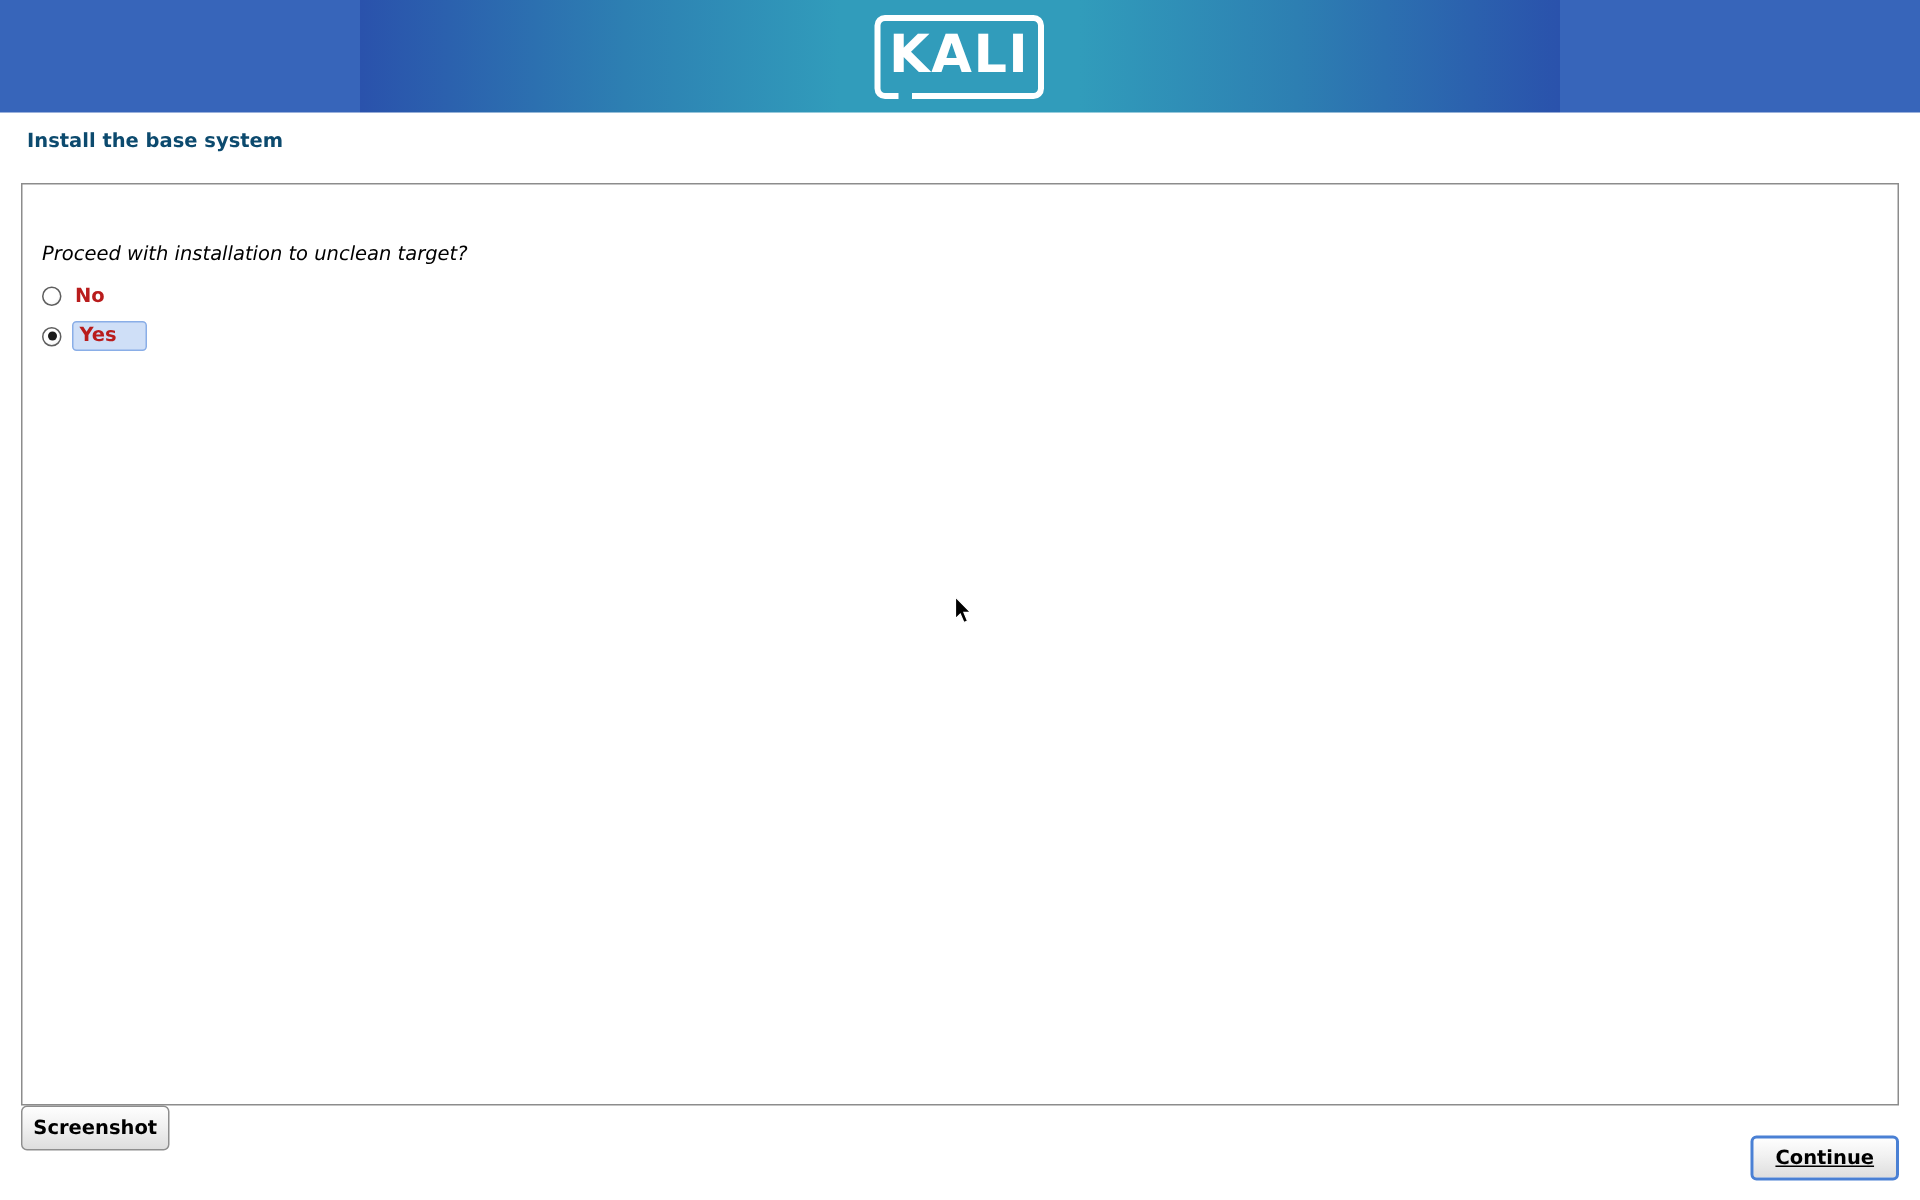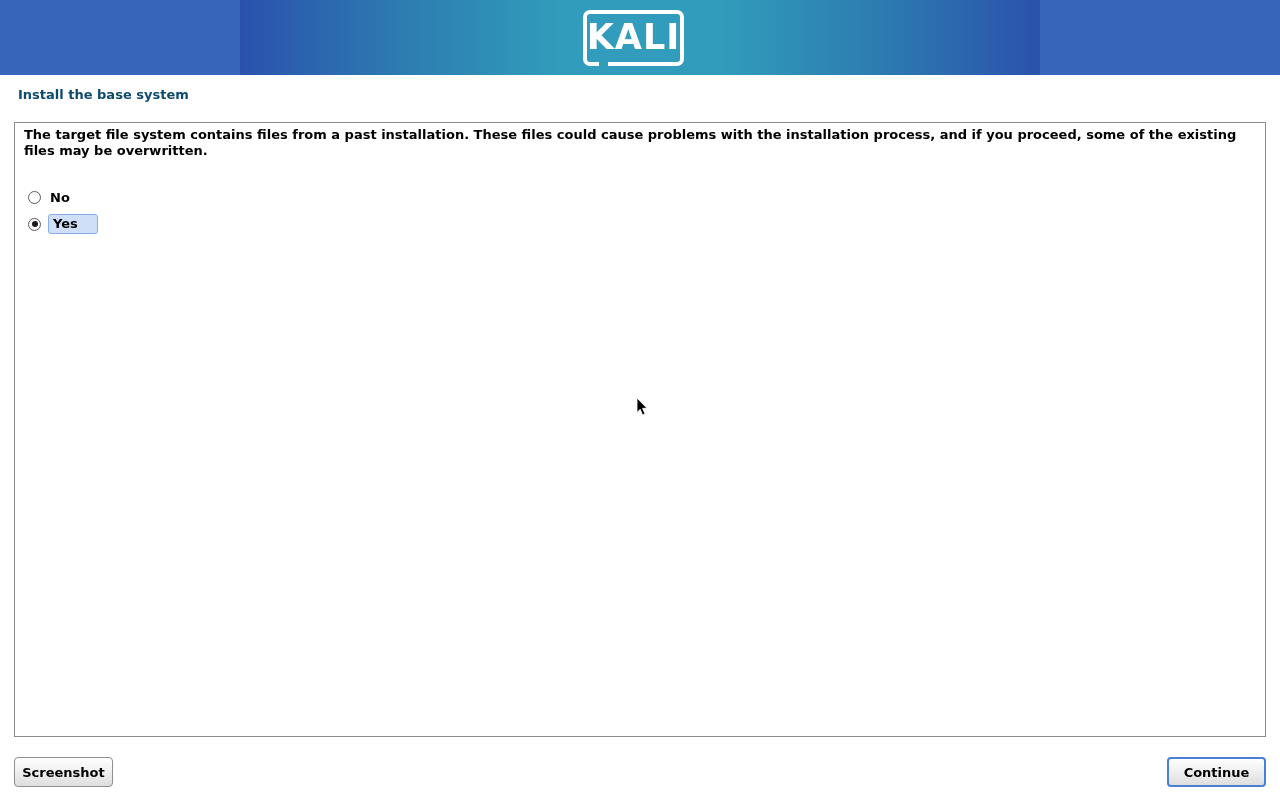--- a/index.html
+++ b/index.html
@@ -26,21 +26,21 @@
   .banner-middle {
     position: absolute; left: 240px; top: 0;
     width: 800px; height: 75px;
     background: linear-gradient(90deg,
       #2a52ac 0%, #2d7fb2 22%, #319cbb 40%,
       #319cbb 60%, #2d7fb2 78%, #2a52ac 100%);
   }
   .kali-logo {
     position: absolute;
     left: 583px; top: 10px;
-    width: 101px; height: 56px;
+    width: 113px; height: 56px;
     border: 4px solid #ffffff;
     border-radius: 7px;
     display: flex; align-items: center; justify-content: center;
   }
   .kali-logo-gap {
     position: absolute;
     left: 12px; bottom: -4px;
     width: 9px; height: 4px;
     background: #319cbb;
   }
@@ -108,21 +108,21 @@
   }
   .radio-dot {
     width: 6px; height: 6px;
     border-radius: 50%;
     background: #1a1a1a;
   }
   .radio-label {
     margin-left: 9px;
     font-size: 13px;
     font-weight: bold;
-    color: #000000;
+    color: #b91c1c;
   }
   .radio-label.focused {
     margin-left: 7px;
     background: #cfdff7;
     border: 1px solid #8aaee7;
     border-radius: 3px;
     padding: 1px 19px 2px 4px;
   }
 
   
@@ -135,27 +135,28 @@
     font-family: "DejaVu Sans", "Liberation Sans", sans-serif;
     font-size: 13px;
     font-weight: bold;
     color: #000000;
     display: flex;
     align-items: center;
     justify-content: center;
     cursor: default;
   }
   .btn-screenshot {
-    left: 14px; top: 757px;
+    left: 14px; top: 737px;
     width: 99px;
   }
   .btn-continue {
     left: 1167px; top: 757px;
     width: 99px;
     border: 2px solid #4a80d4;
+    text-decoration: underline;
   }
 
   
   .cursor {
     position: absolute;
     left: 636px; top: 397px;
     width: 12px; height: 19px;
     pointer-events: none;
   }
 </style>
@@ -168,21 +169,21 @@
   <div class="banner-side-right"></div>
   <div class="kali-logo">
     <span class="kali-logo-text">KALI</span>
     <span class="kali-logo-gap"></span>
   </div>
 </div>
 
 <div class="page-title">Install the base system</div>
 
 <div class="dialog-panel">
-  <div class="dialog-message">The target file system contains files from a past installation. These files could cause problems with the installation process, and if you proceed, some of the existing files may be overwritten.</div>
+  <div class="dialog-question">Proceed with installation to unclean target?</div>
 
   <div class="radio-row radio-row-no">
     <span class="radio-circle"></span>
     <span class="radio-label">No</span>
   </div>
 
   <div class="radio-row radio-row-yes">
     <span class="radio-circle">
         <span class="radio-dot"></span>
       </span>

